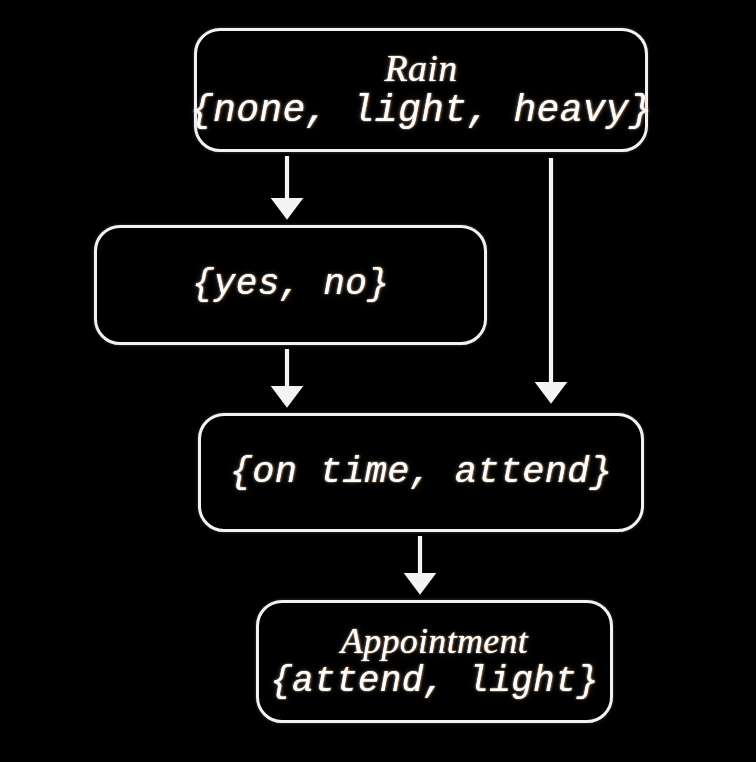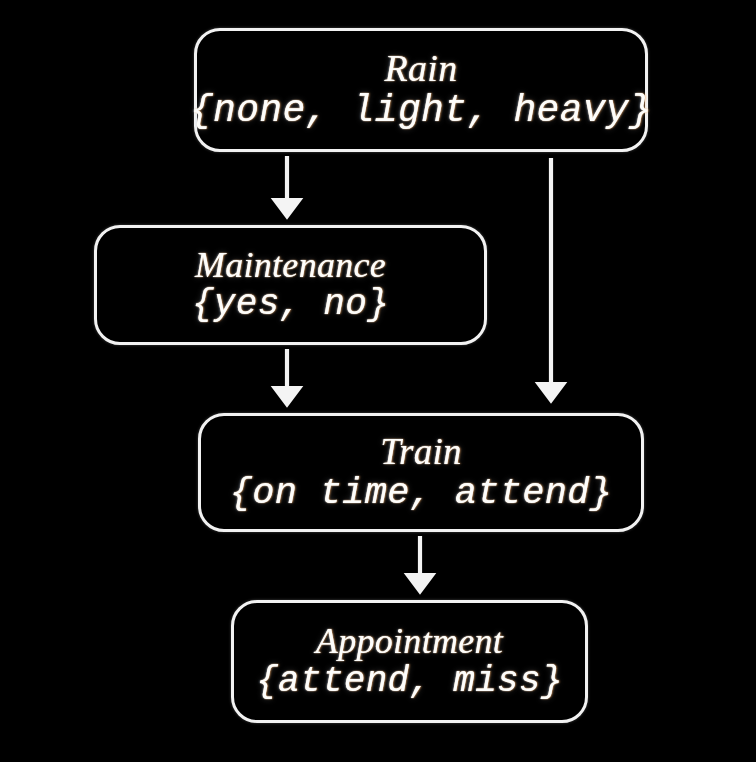--- a/index.html
+++ b/index.html
@@ -55,21 +55,21 @@
       -1px 0 2px rgba(170, 205, 255, 0.30),
       0 0 6px rgba(255, 255, 255, 0.22);
   }
   .node-title { font-size: 37px; margin-bottom: 2px; }
   .node-states { font-size: 37px; font-family: Liberation Mono, monospace; }
 
   
   #node-rain        { left: 194px; top: 28px;  width: 454px; height: 124px; }
   #node-maintenance { left: 94px;  top: 225px; width: 393px; height: 120px; }
   #node-train       { left: 198px; top: 413px; width: 446px; height: 119px; }
-  #node-appointment { left: 231px; top: 600px; width: 357px; height: 123px; }
+  #node-appointment { left: 256px; top: 600px; width: 357px; height: 123px; }
 
   #node-rain .node-title,        #node-rain .node-states        { font-size: 38px; }
   #node-maintenance .node-title, #node-maintenance .node-states { font-size: 36px; }
   #node-train .node-title,       #node-train .node-states       { font-size: 37px; }
   #node-appointment .node-title, #node-appointment .node-states { font-size: 36px; }
 </style>
 </head>
 <body>
 
 <div id="canvas">
@@ -88,27 +88,25 @@
       <line x1="420" y1="536" x2="420" y2="583"></line>
     </g>
   </svg>
 
   <div class="node" id="node-rain">
     <div class="node-title">Rain</div>
     <div class="node-states">{none, light, heavy}</div>
   </div>
 
   <div class="node" id="node-maintenance">
-    <div class="node-title">Maintenance</div>
     <div class="node-states">{yes, no}</div>
   </div>
 
   <div class="node" id="node-train">
-    <div class="node-title">Train</div>
     <div class="node-states">{on time, attend}</div>
   </div>
 
   <div class="node" id="node-appointment">
     <div class="node-title">Appointment</div>
-    <div class="node-states">{attend, miss}</div>
+    <div class="node-states">{attend, light}</div>
   </div>
 
 </div>
 
 </body></html>

